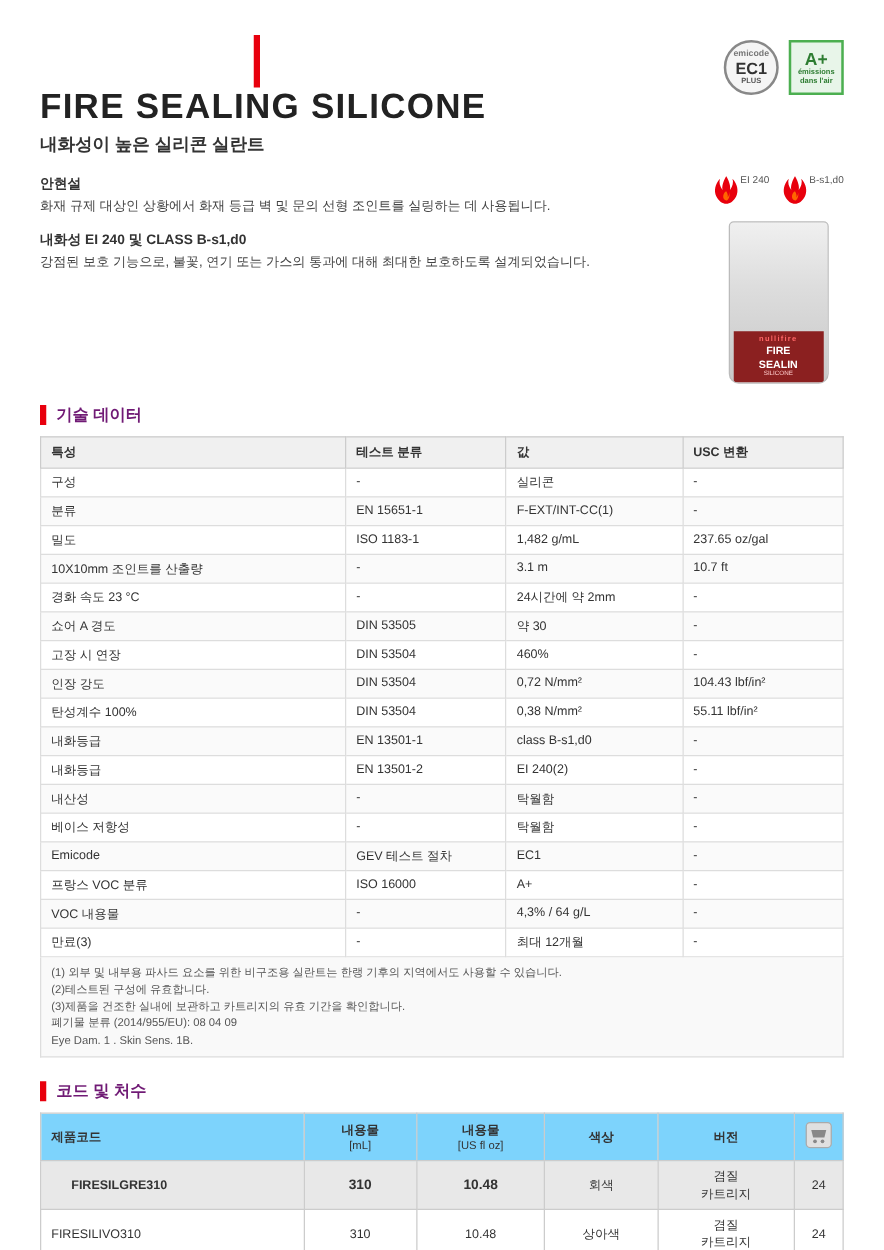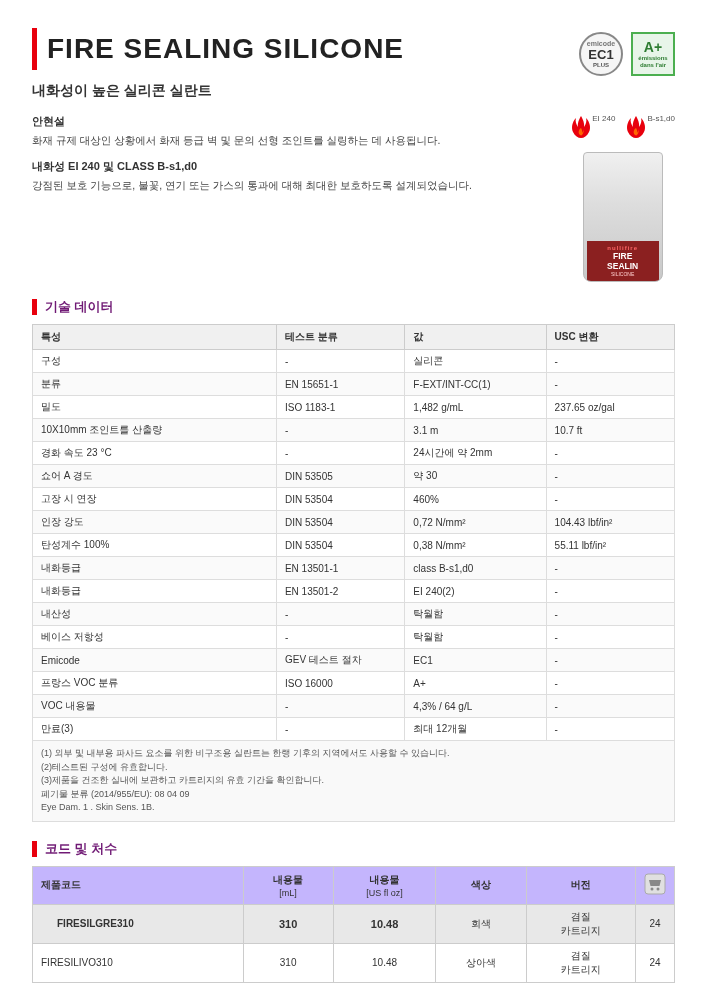--- a/index.html
+++ b/index.html
@@ -23,20 +23,21 @@
     
     .header-row {
       display: flex;
       align-items: flex-start;
       justify-content: space-between;
       margin-bottom: 6px;
     }
     .title-block {
       display: flex;
       align-items: center;
+      flex-direction: column;
     }
     .title-bar {
       width: 5px;
       height: 42px;
       background: #e8000d;
       margin-right: 10px;
       flex-shrink: 0;
     }
     .main-title {
       font-size: 28px;
@@ -256,21 +257,21 @@
     }
 
     
     .product-table {
       width: 100%;
       border-collapse: collapse;
       border: 1px solid #ccc;
       font-size: 10px;
     }
     .product-table thead tr {
-      background: #c4b5fd;
+      background: #7dd3fc;
     }
     .product-table thead th {
       padding: 6px 8px;
       text-align: center;
       font-weight: bold;
       font-size: 10px;
       border: 1px solid #ccc;
       color: #333;
     }
     .product-table tbody tr:nth-child(1) {

